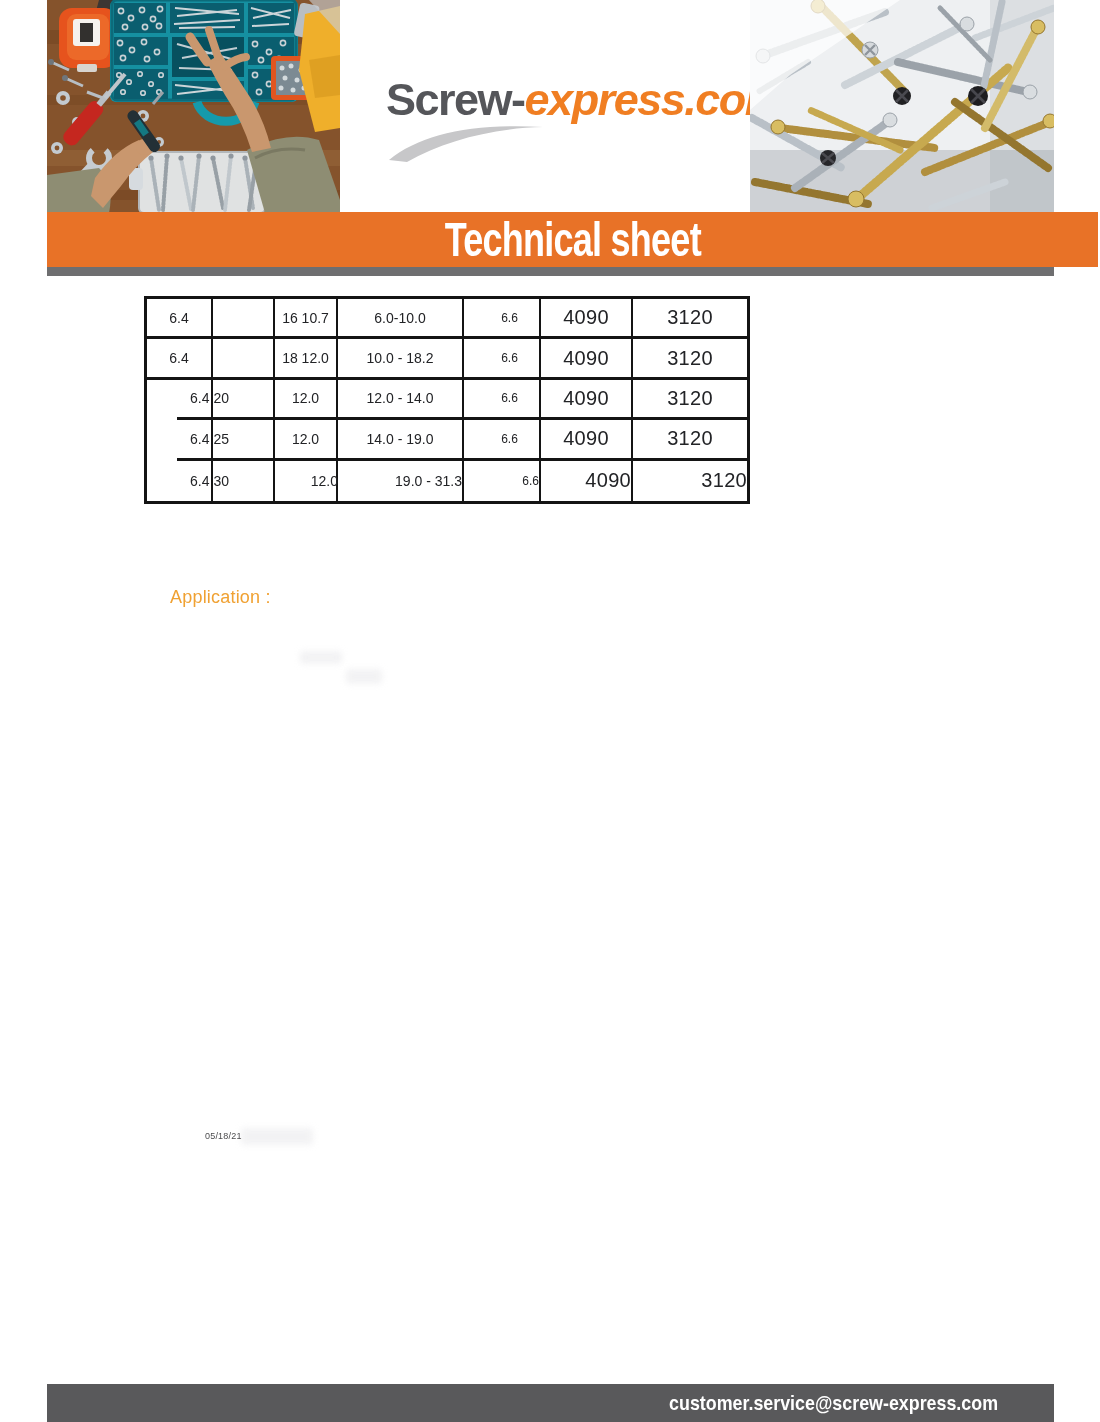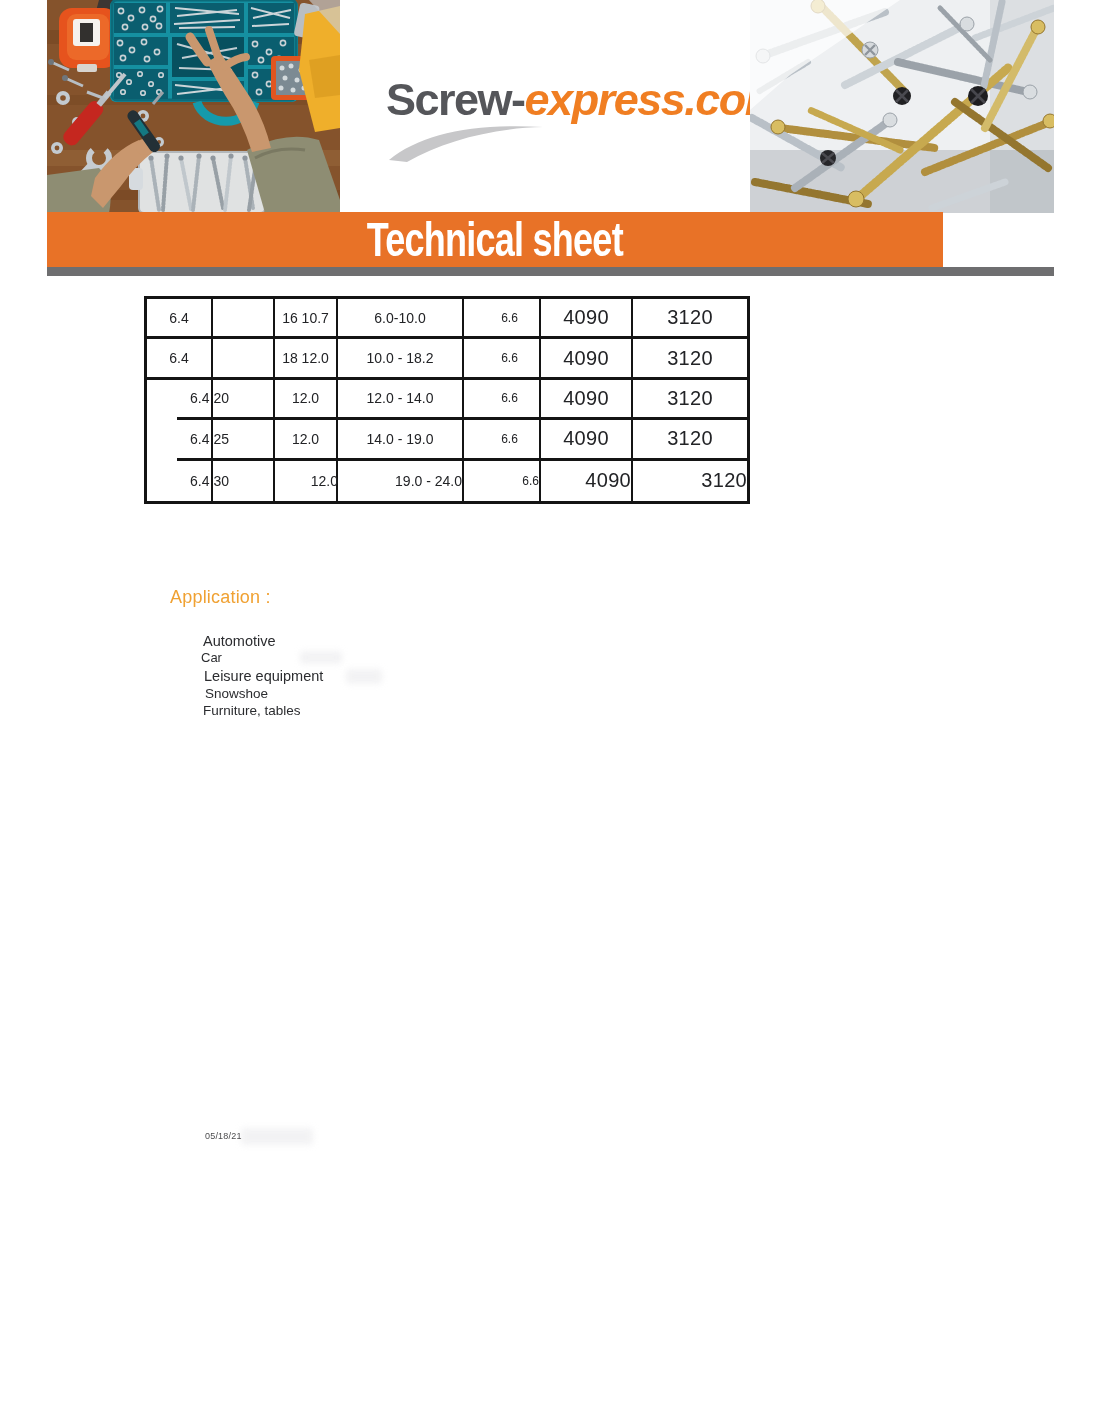--- a/index.html
+++ b/index.html
@@ -13,21 +13,21 @@
   .photo-left  { left:47px;  width:293px; }
   .photo-right { left:750px; width:304px; }
 
   .logo-box { position:absolute; left:340px; top:0; width:410px; height:213px; }
   .logo-text { position:absolute; left:46px; top:74px; font-size:45px; font-weight:bold;
                letter-spacing:-1.5px; white-space:nowrap; }
   .logo-gray   { color:var(--logo_gray,#55565A); }
   .logo-orange { color:var(--logo_orange,#F07E22); font-style:italic; }
   .logo-swoosh { position:absolute; left:45px; top:118px; }
 
-  .banner { position:absolute; left:47px; top:212px; width:896px; height:55px;
+  .banner { position:absolute; left:47px; top:212px; width:1051px; height:55px;
             background:var(--brand_orange,#E87227); display:flex; align-items:center; justify-content:center; }
   .banner-text { color:#fff; font-weight:bold; font-size:48px; line-height:1;
                  display:inline-block; transform:scaleX(0.75); letter-spacing:-1px; white-space:nowrap; }
   .banner-underline { position:absolute; left:47px; top:267px; width:1007px; height:9px;
                       background:#6E6E70; }
 
   
   .spec-table { position:absolute; left:144px; top:296px;
                 display:grid;
                 grid-template-columns:66px 62px 63px 126px 77px 92px 114px;
@@ -391,42 +391,38 @@
       <div class="cell col0 straddle-right">
         <span>6.4 30</span>
       </div>
       <div class="cell col1">
         <span></span>
       </div>
       <div class="cell col2 flush-right">
         <span>12.0</span>
       </div>
       <div class="cell col3 flush-left">
-        <span>19.0 - 24.0</span>
+        <span>19.0 - 31.3</span>
       </div>
       <div class="cell col4">
         <span>6.6</span>
       </div>
       <div class="cell col5">
         <span>4090</span>
       </div>
       <div class="cell col6">
         <span>3120</span>
       </div>
     </div>
 
   <h2 class="app-heading">Application :</h2>
-  <ul class="app-list" id="app-list">
-      <li>Automotive</li>
-      <li>Car</li>
-      <li>Leisure equipment</li>
-      <li>Snowshoe</li>
-      <li>Furniture, tables</li>
-    </ul>
 
   <div class="ghost ghost-1"></div>
   <div class="ghost ghost-2"></div>
   <div class="ghost ghost-3"></div>
 
   <div class="rev-date">05/18/21</div>
 
+  <footer class="footer">
+    <span class="footer-email">customer.service@screw-express.com</span>
+  </footer>
 
 </div>
 
 </body></html>

